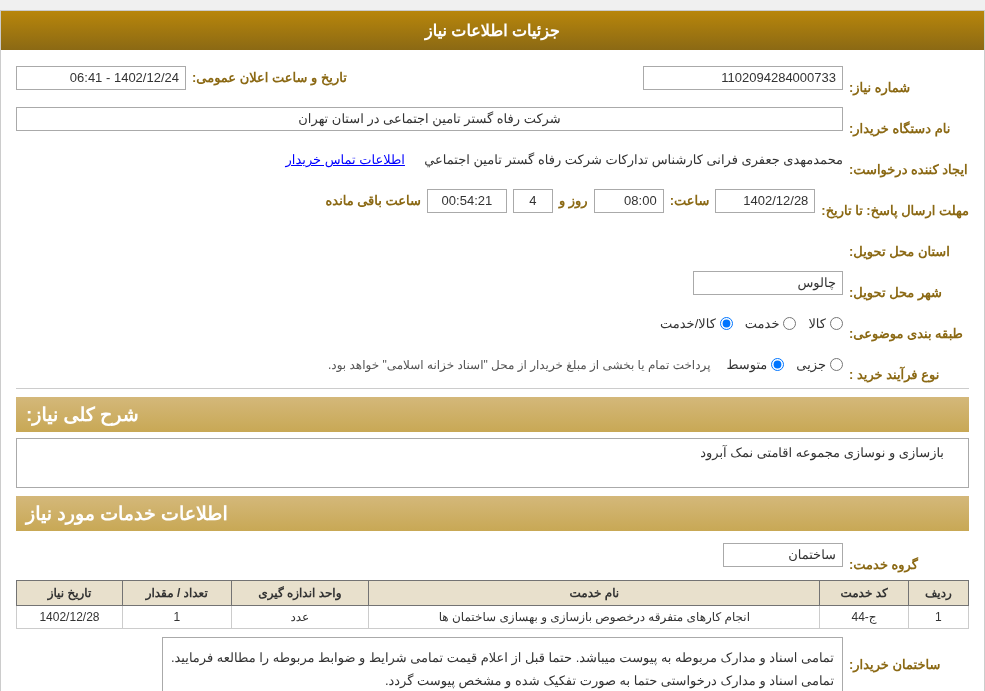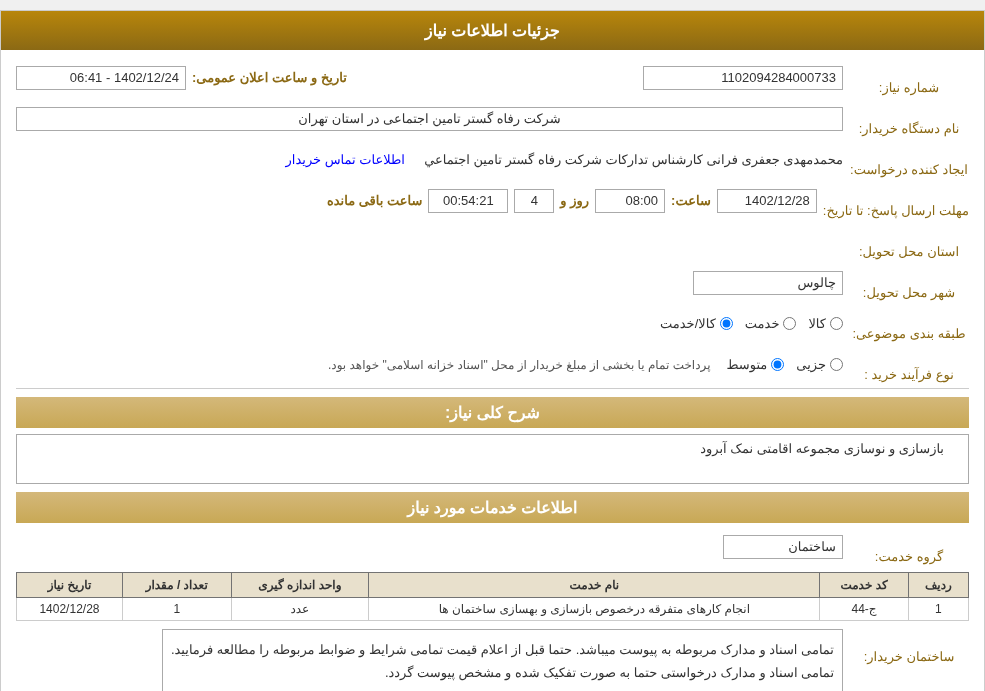--- a/index.html
+++ b/index.html
@@ -28,23 +28,23 @@
       padding: 10px 15px;
     }
     .info-row {
       display: flex;
       align-items: center;
       margin-bottom: 6px;
       gap: 6px;
     }
     .label {
       color: #8b6914;
-      font-weight: normal;
+      font-weight: bold;
       min-width: 120px;
-      text-align: center;
+      text-align: left;
       white-space: nowrap;
       margin-top: 20px;
     }
     .label-sm {
       color: #8b6914;
       font-weight: bold;
       white-space: nowrap;
     }
     .field-box {
       border: 1px solid #aaa;
@@ -56,30 +56,31 @@
     .field-box-wide {
       border: 1px solid #aaa;
       background: #fff;
       padding: 3px 6px;
       min-height: 24px;
       flex: 1;
       text-align: center;
     }
     .link-text {
       color: #00f;
+      text-decoration: underline;
       cursor: pointer;
     }
     .section-header {
       background: linear-gradient(to bottom, #d4b87a, #c8a855);
       color: #fff;
       font-weight: bold;
-      font-size: 16px;
+      font-size: 19px;
       padding: 6px 10px;
       margin: 8px 0 6px 0;
-      text-align: center;
+      text-align: left;
     }
     .divider {
       border: none;
       border-top: 1px solid #ccc;
       margin: 6px 0;
     }
     .radio-group {
       display: flex;
       gap: 12px;
       align-items: center;

